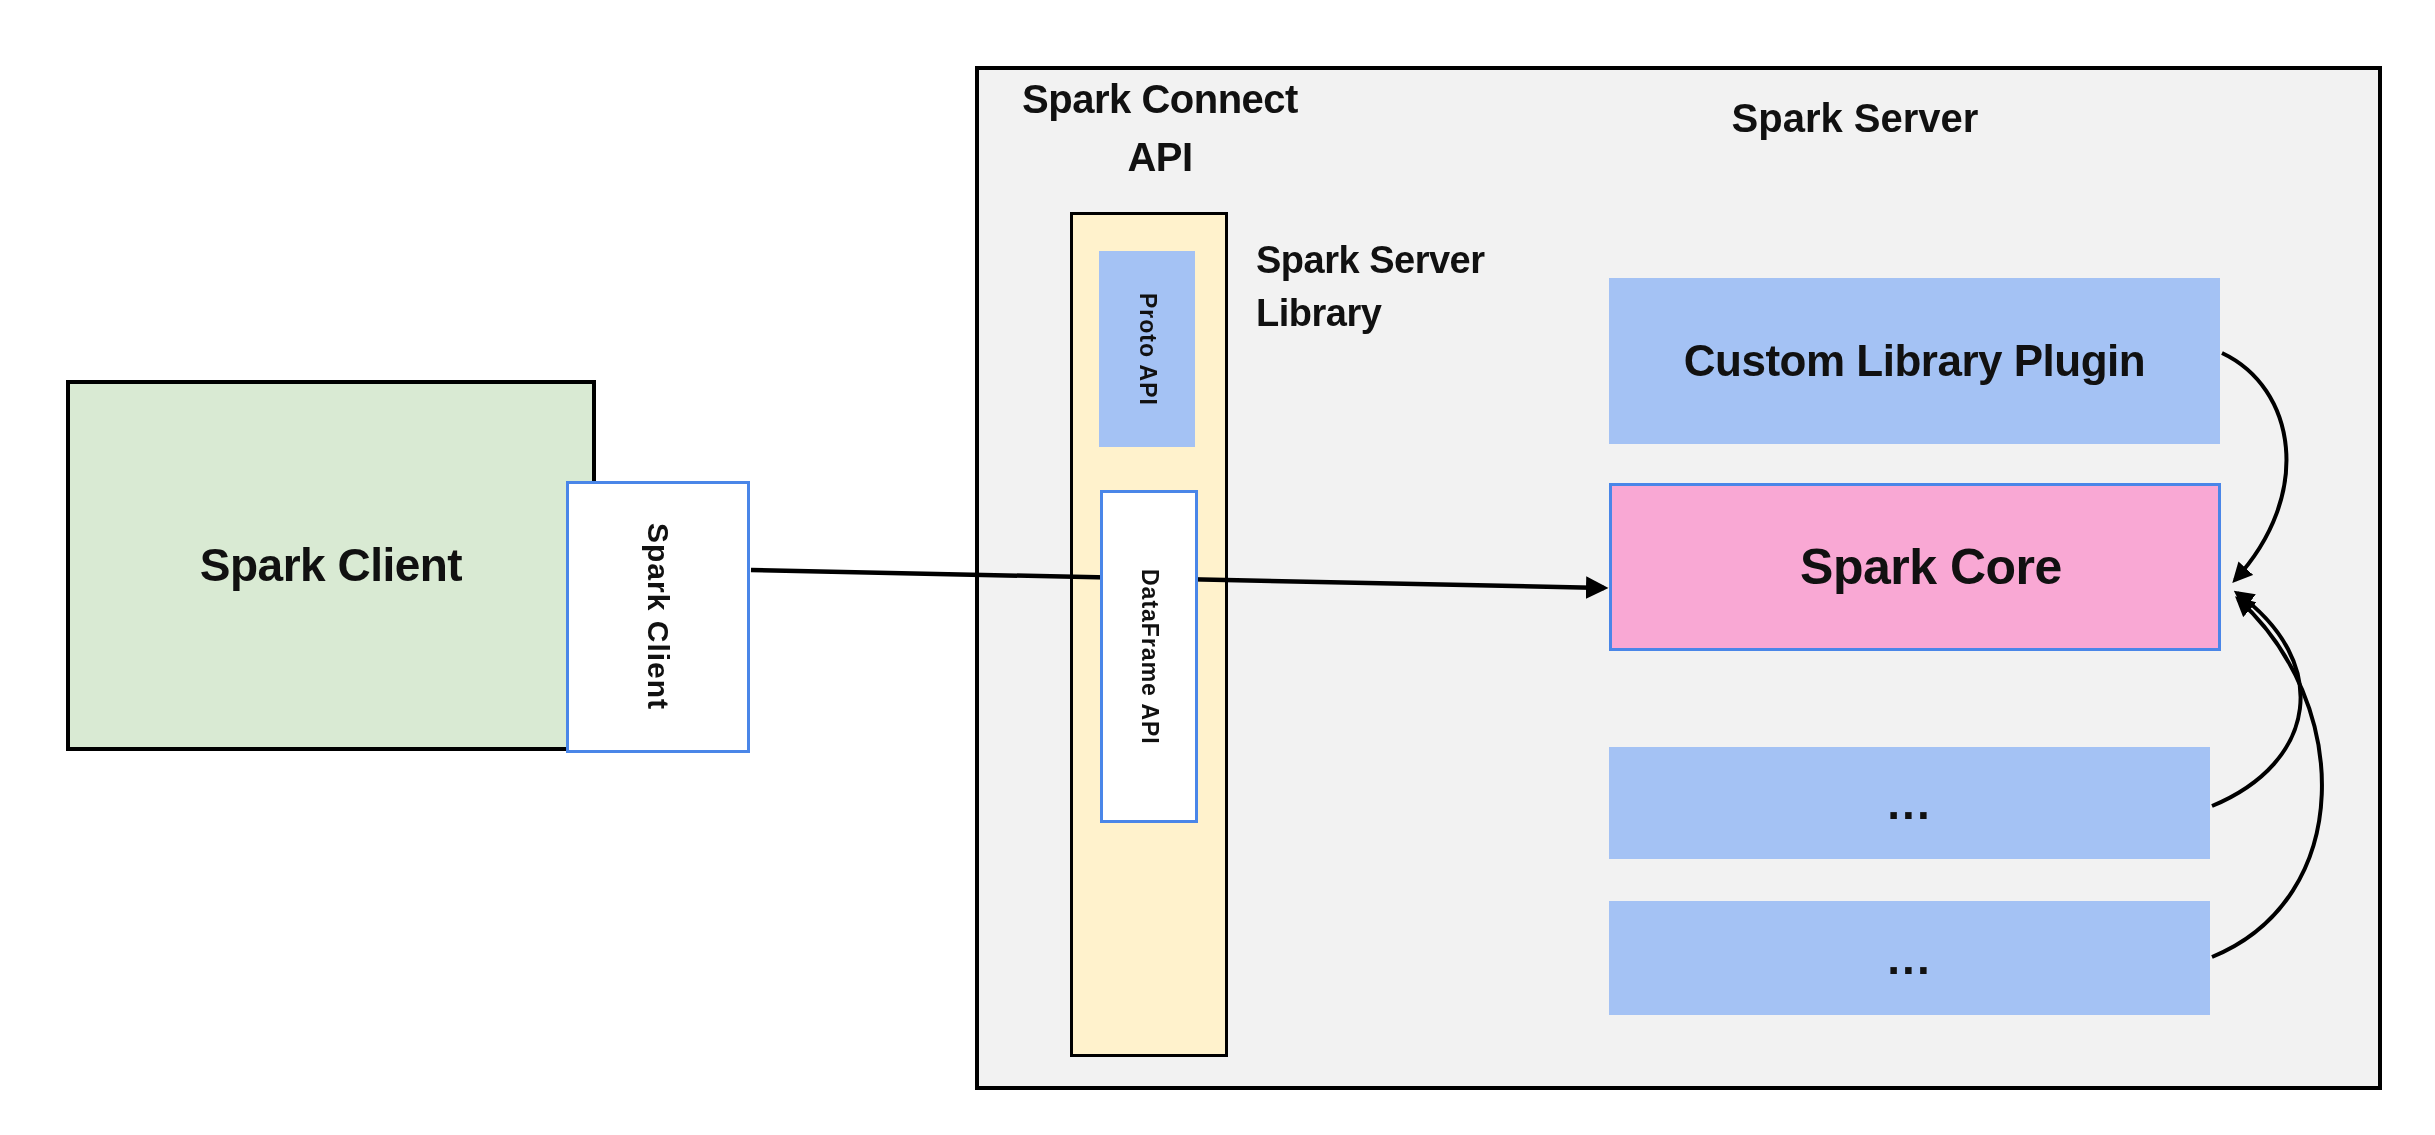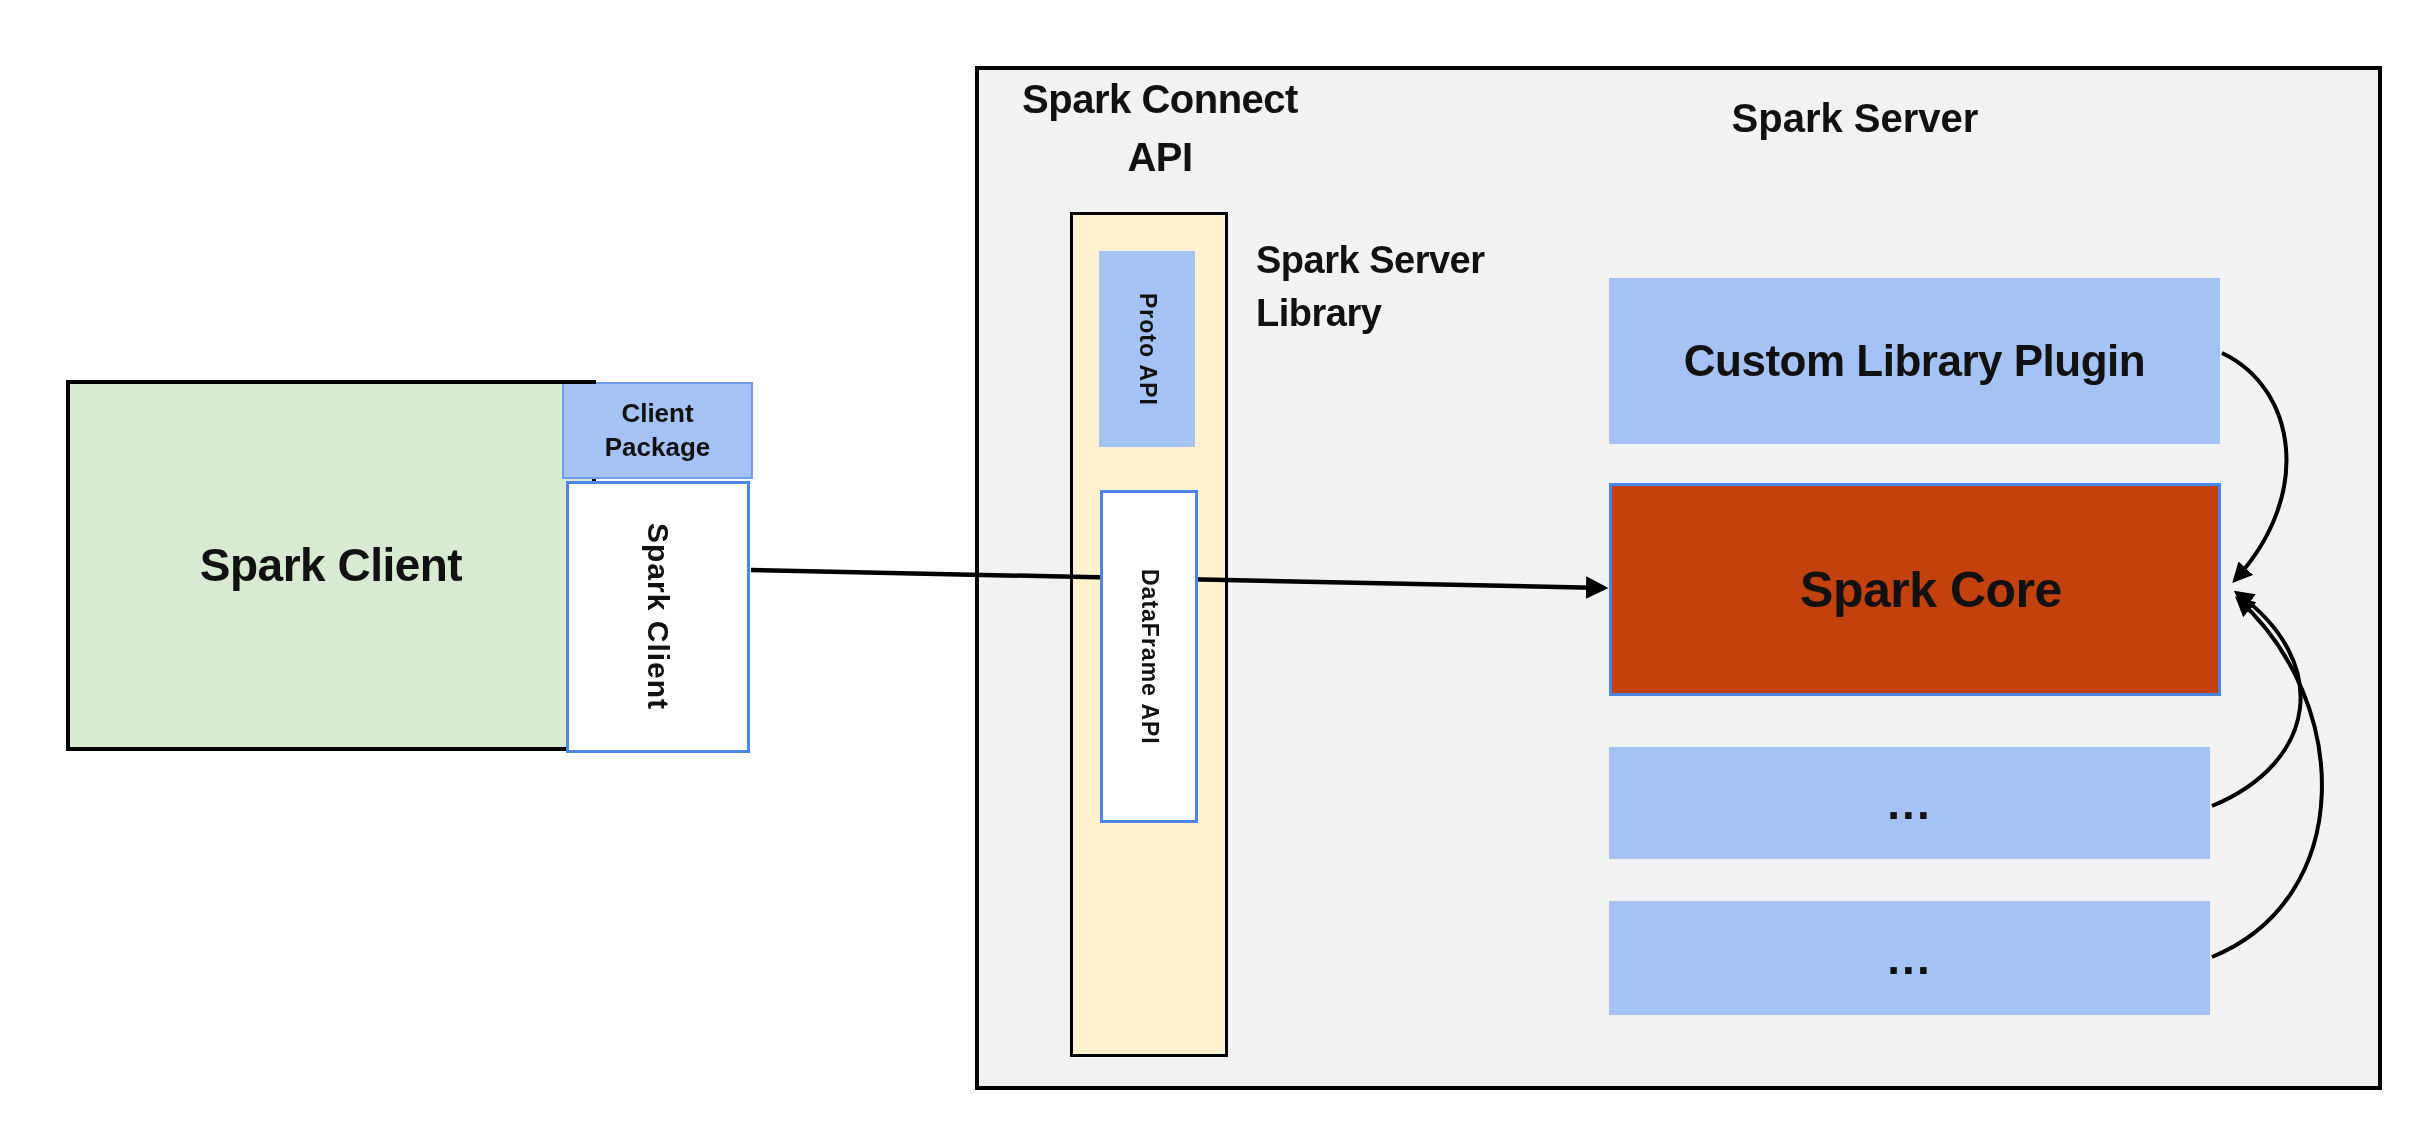--- a/index.html
+++ b/index.html
@@ -47,22 +47,22 @@
   .dataframe-box{
     left:1100px;top:490px;width:98px;height:333px;
     background:#ffffff;border:3px solid #4a86e8;
     z-index:6;
   }
   .plugin-box{
     left:1609px;top:278px;width:611px;height:166px;
     background:#a4c2f4;
   }
   .core-box{
-    left:1609px;top:483px;width:612px;height:213px;
-    background:#c2410c;border:3px solid #4a86e8;padding-left:32px;
+    left:1609px;top:483px;width:612px;height:168px;
+    background:#f9a8d4;border:3px solid #4a86e8;padding-left:32px;
   }
   .slot1-box{
     left:1609px;top:747px;width:601px;height:112px;
     background:#a4c2f4;
   }
   .slot2-box{
     left:1609px;top:901px;width:601px;height:114px;
     background:#a4c2f4;
   }
 
@@ -106,26 +106,20 @@
     <div>Spark Server</div>
     <div>Library</div>
   </div>
 
   <div class="abs client-app-box center t-xl">
     <div>
       <div>Spark Client</div>
     </div>
   </div>
 
-  <div class="abs client-package-box center t-sm">
-    <div>
-      <div>Client</div>
-      <div>Package</div>
-    </div>
-  </div>
 
   <div class="abs client-app-topline"></div>
 
   <div class="abs spark-client-box center">
     <span class="vertical v-client">Spark Client</span>
   </div>
 
   <div class="abs api-wrapper-box"></div>
 
   <div class="abs proto-box center">

